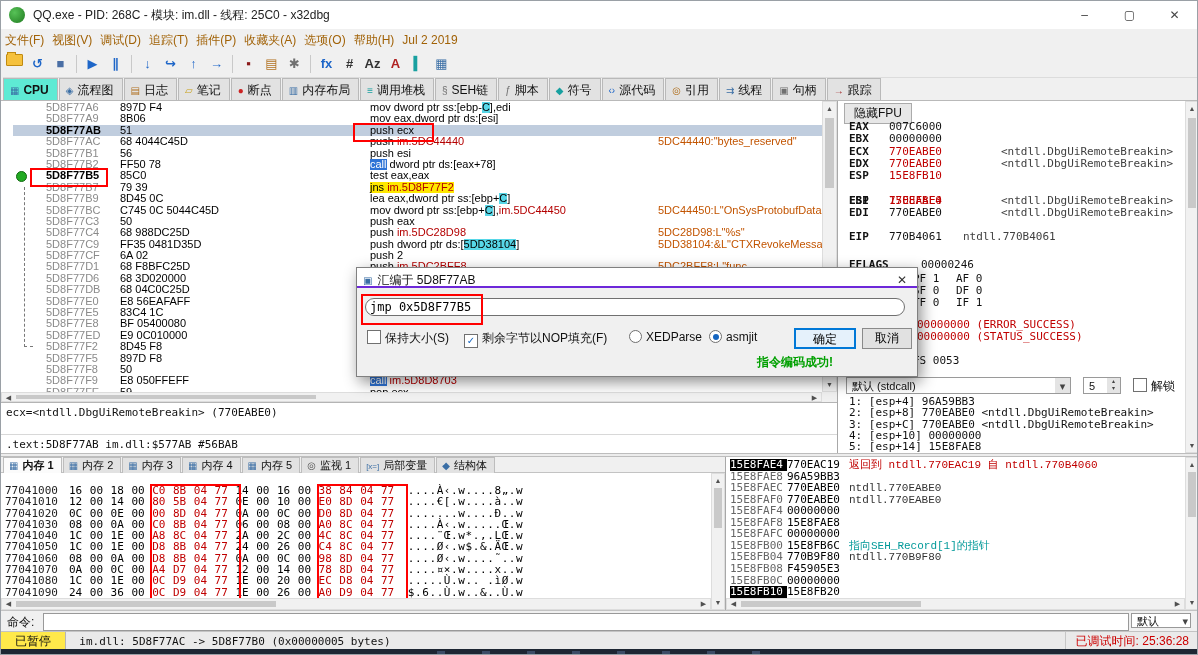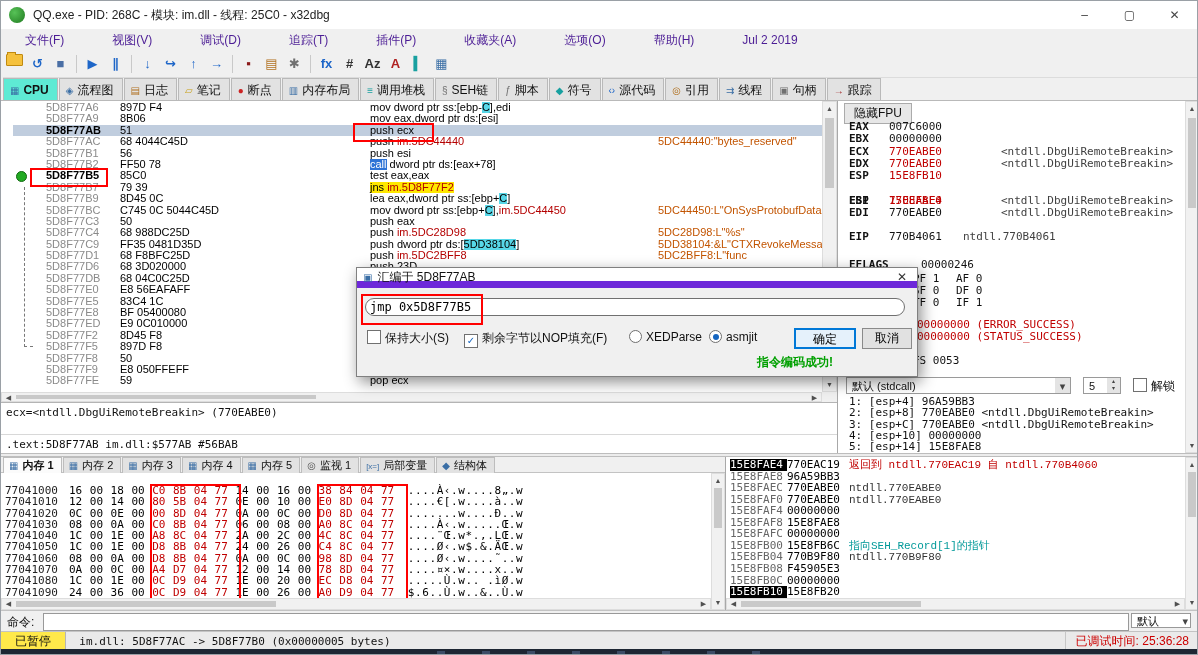--- a/index.html
+++ b/index.html
@@ -11,21 +11,21 @@
   
   #titlebar{position:absolute;left:0;top:0;width:100%;height:28px;background:#ffffff;border-bottom:1px solid #d9d9d9;}
   #appicon{position:absolute;left:8px;top:6px;width:16px;height:16px;border-radius:8px;
            background:radial-gradient(circle at 35% 35%, #57c257, #1f7a1f);}
   #wtitle{position:absolute;left:32px;top:6px;font-size:12px;color:#222;}
   .wbtn{position:absolute;top:0;width:45px;height:28px;text-align:center;line-height:28px;color:#444;font-size:12px;}
   #btn-min{right:90px}#btn-max{right:45px}#btn-close{right:0}
 
   
   #menubar{position:absolute;left:0;top:28px;width:100%;height:22px;background:#f0f0f0;line-height:22px;}
-  .mitem{display:inline-block;padding:0 24px;color:#4c1d95;}
+  .mitem{display:inline-block;padding:0 4px;color:#a16207;}
 
   
   #toolbar{position:absolute;left:2px;top:50px;width:100%;height:27px;background:#f0f0f0;border-bottom:1px solid #dcdcdc;padding-top:2px;box-sizing:border-box;}
   .tbicon{display:inline-block;width:23px;height:22px;text-align:center;line-height:22px;font-size:13px;font-weight:bold;vertical-align:top;}
   .tbsep{display:inline-block;width:1px;height:18px;background:#c9c9c9;margin:2px 4px;vertical-align:top;}
   .folder{display:inline-block;width:15px;height:10px;background:#f5c13d;border:1px solid #c08a10;border-radius:1px;position:relative;top:-2px;}
   .folder:before{content:"";position:absolute;left:0;top:-3px;width:7px;height:2px;background:#f5c13d;border:1px solid #c08a10;border-bottom:none;}
 
   
   #tabbar{position:absolute;left:0;top:77px;width:100%;height:23px;background:#f0f0f0;border-bottom:1px solid #b9b9b9;padding-left:2px;box-sizing:border-box;}
@@ -133,21 +133,21 @@
   .paused{display:inline-block;width:64px;height:100%;background:var(--status-paused-bg);text-align:center;border-right:1px solid #b5b5b5;font-size:12px;}
   .smsg{margin-left:10px;font-size:12px;font-family:"DejaVu Sans Mono",monospace;font-size:11px;}
   .stime{float:right;margin-right:8px;color:var(--debug-time);font-size:12px;border-left:1px solid #c6c6c6;padding-left:10px;}
 
   
   #taskbar{position:absolute;left:0;top:648px;width:100%;height:7px;background:#1d2633;}
   #taskbar span{position:absolute;top:2px;width:8px;height:5px;background:#3c4c66;}
 
   
   #dialog{position:absolute;left:355px;top:266px;width:560px;height:108px;background:#f0f0f0;border:1px solid #808080;box-shadow:3px 5px 14px rgba(0,0,0,.45);z-index:50;}
-  .dtitle{position:absolute;left:0;top:0;width:100%;height:20px;background:#ffffff;border-bottom:7px solid #6d28d9;line-height:19px;font-size:12px;box-sizing:border-box;}
+  .dtitle{position:absolute;left:0;top:0;width:100%;height:20px;background:#ffffff;border-bottom:2px solid #6d28d9;line-height:25px;font-size:12px;box-sizing:border-box;}
   .dticon{display:inline-block;margin:0 5px 0 6px;color:#3a6ea5;font-size:10px;}
   .dclose{position:absolute;right:0;top:0;width:30px;height:20px;text-align:center;color:#333;}
   .dinput{position:absolute;left:8px;top:30px;width:540px;height:18px;border:1px solid #707070;background:#fff;font-size:12px;padding-left:4px;box-sizing:border-box;}
   .drowc{position:absolute;left:0;top:60px;width:100%;height:22px;}
   .cb{position:absolute;left:10px;top:2px;font-size:12px;}
   .cbox{display:inline-block;width:12px;height:12px;border:1px solid #707070;background:#fff;vertical-align:-2px;margin-right:4px;text-align:center;line-height:12px;font-size:10px;color:#1565c0;font-weight:bold;}
   .rad{display:inline-block;width:11px;height:11px;border:1px solid #707070;border-radius:50%;background:#fff;vertical-align:-2px;margin-right:4px;position:relative;}
   .rad.on:after{content:"";position:absolute;left:2.5px;top:2.5px;width:6px;height:6px;border-radius:50%;background:#1565c0;}
   .dbtn{position:absolute;top:0;width:62px;height:21px;background:#e1e1e1;border:1px solid #8a8a8a;font-size:12px;font-family:"Liberation Sans",sans-serif;}
   .dbtn.focus{border:2px solid #0078d7;background:#e5f1fb;}
@@ -178,20 +178,21 @@
         <div class="drow"><span class="da">5D8F77AC</span><span class="db">68 4044C45D</span><span class="di">push <span class="tk-imm">im.5DC44440</span></span><span class="dc">5DC44440:"bytes_reserved"</span></div>
         <div class="drow"><span class="da">5D8F77B1</span><span class="db">56</span><span class="di">push esi</span><span class="dc"></span></div>
         <div class="drow"><span class="da">5D8F77B2</span><span class="db">FF50 78</span><span class="di"><span class="tk-call">call</span> dword ptr ds:[eax+78]</span><span class="dc"></span></div>
         <div class="drow"><span class="da hla">5D8F77B5</span><span class="db">85C0</span><span class="di">test eax,eax</span><span class="dc"></span></div>
         <div class="drow"><span class="da">5D8F77B7</span><span class="db">79 39</span><span class="di"><span class="tk-jmpbg">jns </span><span class="tk-jmpimm">im.5D8F77F2</span></span><span class="dc"></span></div>
         <div class="drow"><span class="da">5D8F77B9</span><span class="db">8D45 0C</span><span class="di">lea eax,dword ptr ss:[ebp+<span class="tk-hl">C</span>]</span><span class="dc"></span></div>
         <div class="drow"><span class="da">5D8F77BC</span><span class="db">C745 0C 5044C45D</span><span class="di">mov dword ptr ss:[ebp+<span class="tk-hl">C</span>],<span class="tk-imm">im.5DC44450</span></span><span class="dc">5DC44450:L"OnSysProtobufData</span></div>
         <div class="drow"><span class="da">5D8F77C3</span><span class="db">50</span><span class="di">push eax</span><span class="dc"></span></div>
         <div class="drow"><span class="da">5D8F77C4</span><span class="db">68 988DC25D</span><span class="di">push <span class="tk-imm">im.5DC28D98</span></span><span class="dc">5DC28D98:L"%s"</span></div>
         <div class="drow"><span class="da">5D8F77C9</span><span class="db">FF35 0481D35D</span><span class="di">push dword ptr ds:[<span class="tk-hl">5DD38104</span>]</span><span class="dc">5DD38104:&amp;L"CTXRevokeMessage</span></div>
+        <div class="drow"><span class="da">5D8F77CF</span><span class="db">6A 02</span><span class="di">push 2</span><span class="dc"></span></div>
         <div class="drow"><span class="da">5D8F77D1</span><span class="db">68 F8BFC25D</span><span class="di">push <span class="tk-imm">im.5DC2BFF8</span></span><span class="dc">5DC2BFF8:L"func</span></div>
         <div class="drow"><span class="da">5D8F77D6</span><span class="db">68 3D020000</span><span class="di">push 23D</span><span class="dc"></span></div>
         <div class="drow"><span class="da">5D8F77DB</span><span class="db">68 04C0C25D</span><span class="di">push <span class="tk-imm">im.5DC2C004</span></span><span class="dc"></span></div>
         <div class="drow"><span class="da">5D8F77E0</span><span class="db">E8 56EAFAFF</span><span class="di"><span class="tk-call">call</span> <span class="tk-imm">im.5D8A623B</span></span><span class="dc"></span></div>
         <div class="drow"><span class="da">5D8F77E5</span><span class="db">83C4 1C</span><span class="di">add esp,1C</span><span class="dc"></span></div>
         <div class="drow"><span class="da">5D8F77E8</span><span class="db">BF 05400080</span><span class="di">mov edi,80004005</span><span class="dc"></span></div>
         <div class="drow"><span class="da">5D8F77ED</span><span class="db">E9 0C010000</span><span class="di">jmp im.5D8F78FE</span><span class="dc"></span></div>
         <div class="drow"><span class="da">5D8F77F2</span><span class="db">8D45 F8</span><span class="di">lea eax,dword ptr ss:[ebp-8]</span><span class="dc"></span></div>
         <div class="drow"><span class="da">5D8F77F5</span><span class="db">897D F8</span><span class="di">mov dword ptr ss:[ebp-8],edi</span><span class="dc"></span></div>
         <div class="drow"><span class="da">5D8F77F8</span><span class="db">50</span><span class="di">push eax</span><span class="dc"></span></div>

